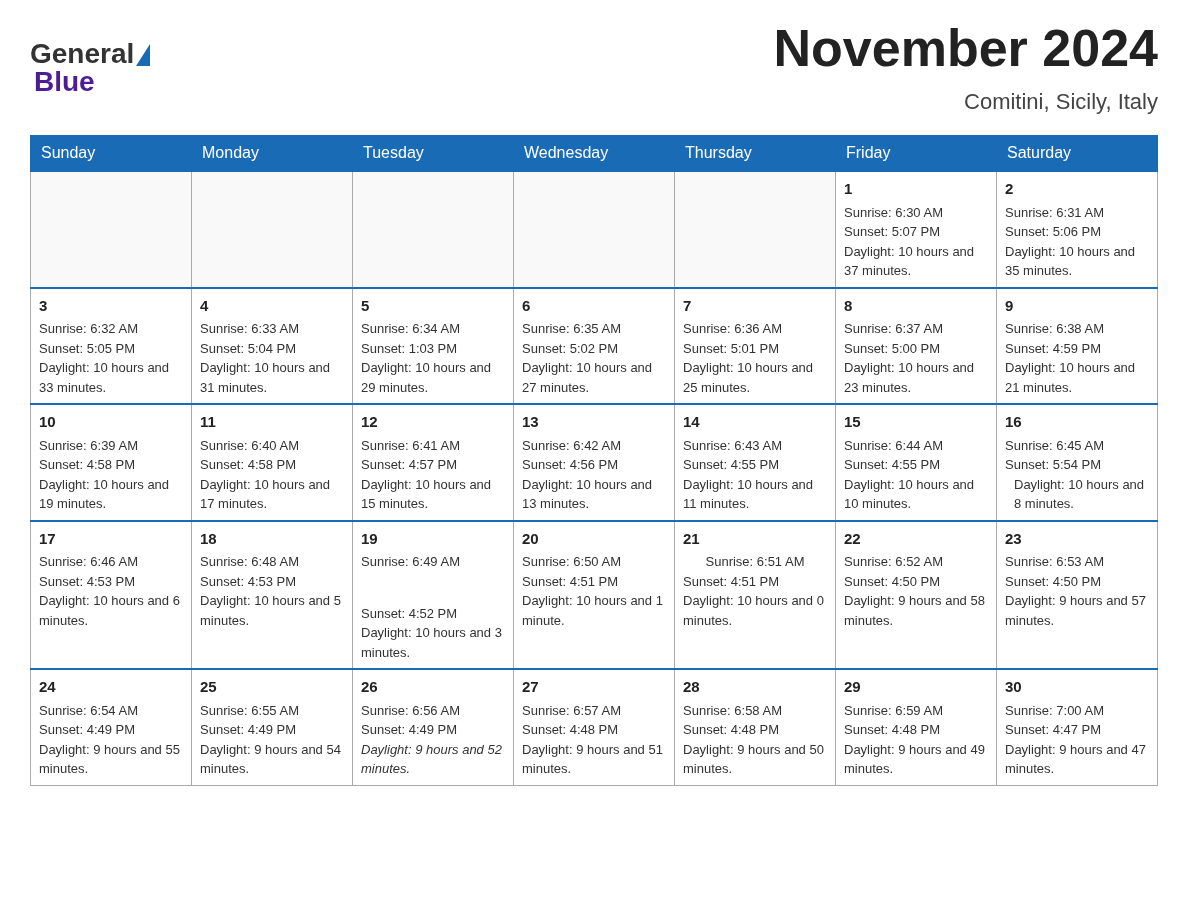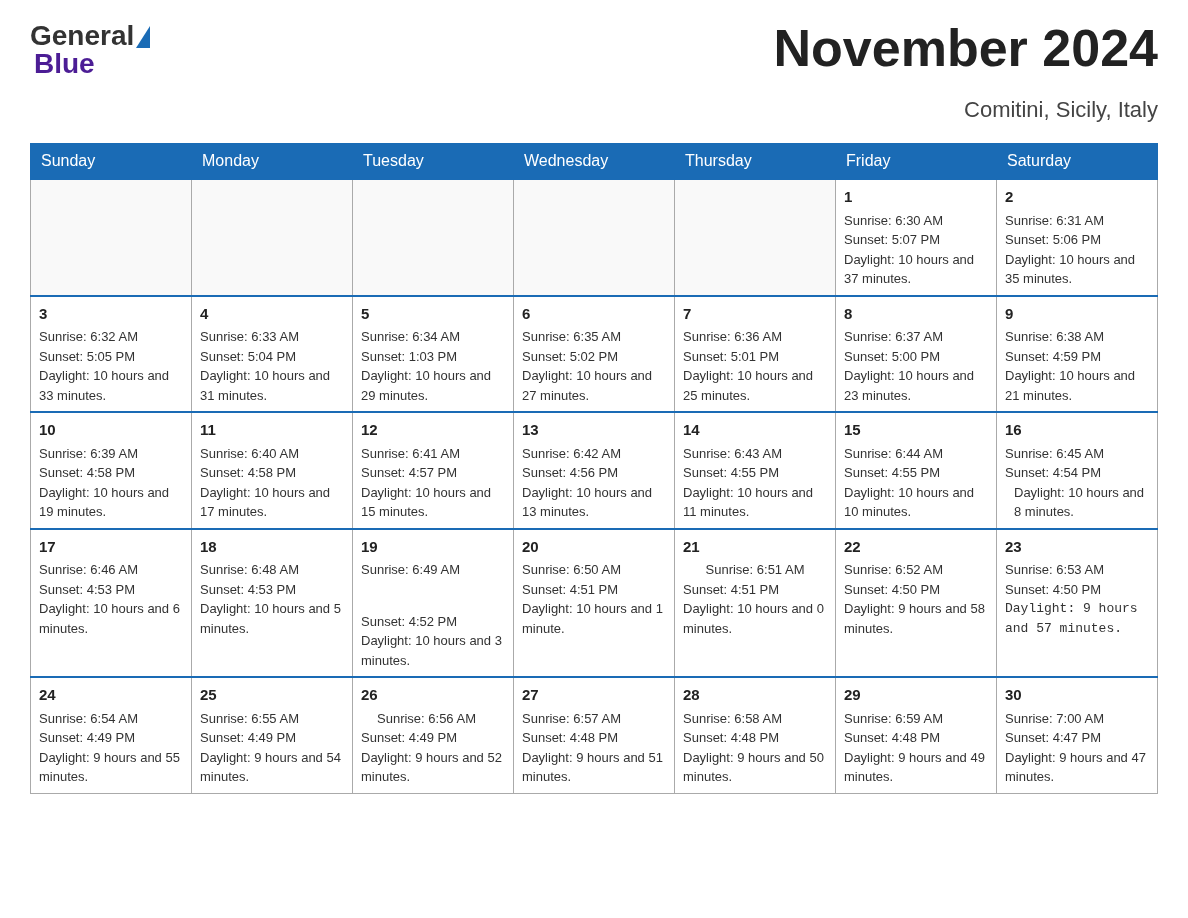--- a/index.html
+++ b/index.html
@@ -6,21 +6,21 @@
     body {
       font-family: Arial, sans-serif;
       background: #fff;
       padding: 20px 30px;
       width: 1188px;
       min-height: 918px;
     }
     .header {
       display: flex;
       justify-content: space-between;
-      align-items: flex-start;
+      align-items: center;
       margin-bottom: 20px;
       gap: 19px;
     }
     .logo {
       display: flex;
       flex-direction: column;
       align-items: flex-start;
     }
     .logo-top {
       display: flex;
@@ -52,21 +52,21 @@
     }
     .month-title {
       font-size: 52px;
       font-weight: bold;
       color: #222;
       line-height: 1.1;
     }
     .location {
       font-size: 22px;
       color: #444;
-      margin-top: 20px;
+      margin-top: 12px;
     }
     .calendar {
       width: 100%;
       border-collapse: collapse;
     }
     .calendar th {
       background: #1a6bb5;
       color: #fff;
       font-size: 16px;
       font-weight: normal;
@@ -225,21 +225,21 @@
         </td>
         <td>
           <span class="day-num">15</span>
           <span style="display: block;">Sunrise: 6:44 AM</span>
           <span style="display: block;">Sunset: 4:55 PM</span>
           <span style="display: block;">Daylight: 10 hours and 10 minutes.</span>
         </td>
         <td>
           <span class="day-num">16</span>
           <span style="display: block;">Sunrise: 6:45 AM</span>
-          <span style="display: block;">Sunset: 4:54 PM</span>
+          <span style="display: block;">Sunset: 5:54 PM</span>
           <span style="display: block; margin-left: 9px;">Daylight: 10 hours and 8 minutes.</span>
         </td>
       </tr>
       <tr class="week-row">
         <td>
           <span class="day-num">17</span>
           <span style="display: block;">Sunrise: 6:46 AM</span>
           <span style="display: block;">Sunset: 4:53 PM</span>
           <span style="display: block;">Daylight: 10 hours and 6 minutes.</span>
         </td>
@@ -270,41 +270,41 @@
         <td>
           <span class="day-num">22</span>
           <span style="display: block;">Sunrise: 6:52 AM</span>
           <span style="display: block;">Sunset: 4:50 PM</span>
           <span style="display: block;">Daylight: 9 hours and 58 minutes.</span>
         </td>
         <td>
           <span class="day-num">23</span>
           <span style="display: block;">Sunrise: 6:53 AM</span>
           <span style="display: block;">Sunset: 4:50 PM</span>
-          <span style="display: block; font-family: Liberation Mono, monospace;">Daylight: 9 hours and 57 minutes.</span>
+          <span style="display: block;">Daylight: 9 hours and 57 minutes.</span>
         </td>
       </tr>
       <tr class="week-row">
         <td>
           <span class="day-num">24</span>
           <span style="display: block;">Sunrise: 6:54 AM</span>
           <span style="display: block;">Sunset: 4:49 PM</span>
           <span style="display: block;">Daylight: 9 hours and 55 minutes.</span>
         </td>
         <td>
           <span class="day-num">25</span>
           <span style="display: block;">Sunrise: 6:55 AM</span>
           <span style="display: block;">Sunset: 4:49 PM</span>
           <span style="display: block;">Daylight: 9 hours and 54 minutes.</span>
         </td>
         <td>
           <span class="day-num">26</span>
-          <span style="display: block; margin-left: 16px;">Sunrise: 6:56 AM</span>
+          <span style="display: block;">Sunrise: 6:56 AM</span>
           <span style="display: block;">Sunset: 4:49 PM</span>
-          <span style="display: block;">Daylight: 9 hours and 52 minutes.</span>
+          <span style="display: block; font-style: italic;">Daylight: 9 hours and 52 minutes.</span>
         </td>
         <td>
           <span class="day-num">27</span>
           <span style="display: block;">Sunrise: 6:57 AM</span>
           <span style="display: block;">Sunset: 4:48 PM</span>
           <span style="display: block;">Daylight: 9 hours and 51 minutes.</span>
         </td>
         <td>
           <span class="day-num">28</span>
           <span style="display: block;">Sunrise: 6:58 AM</span>

